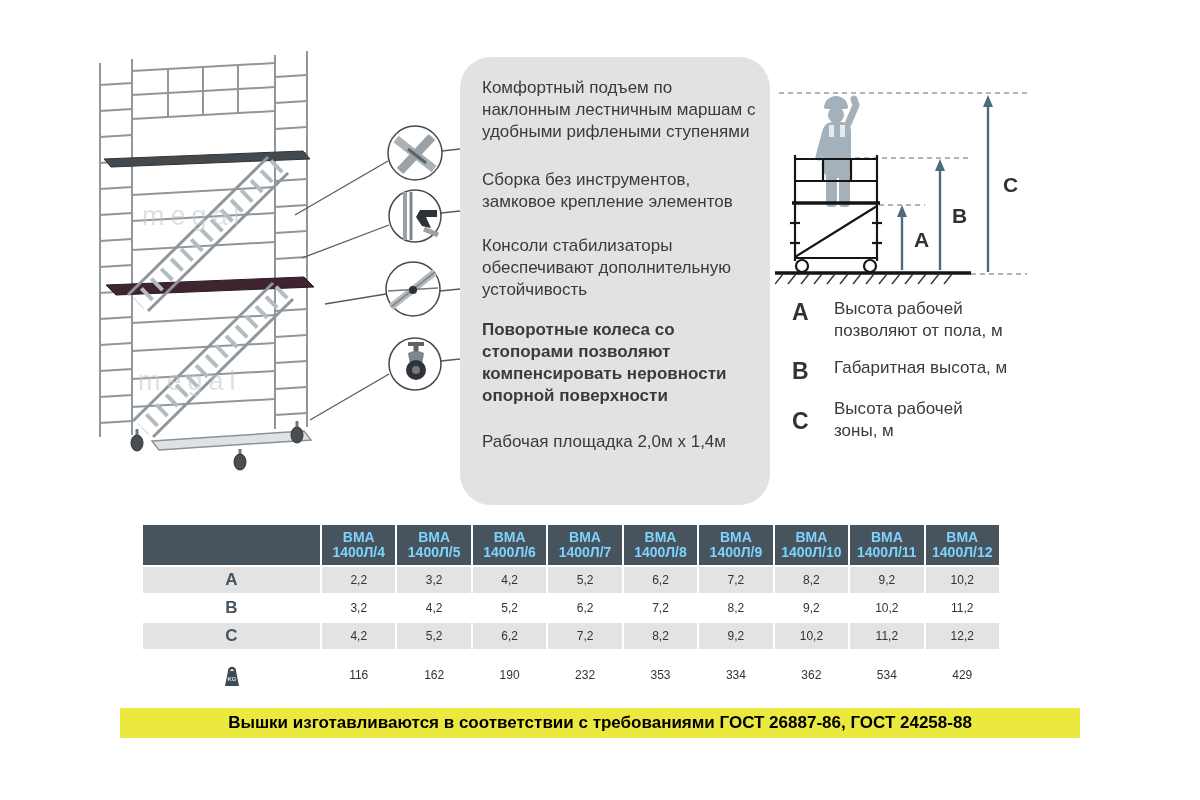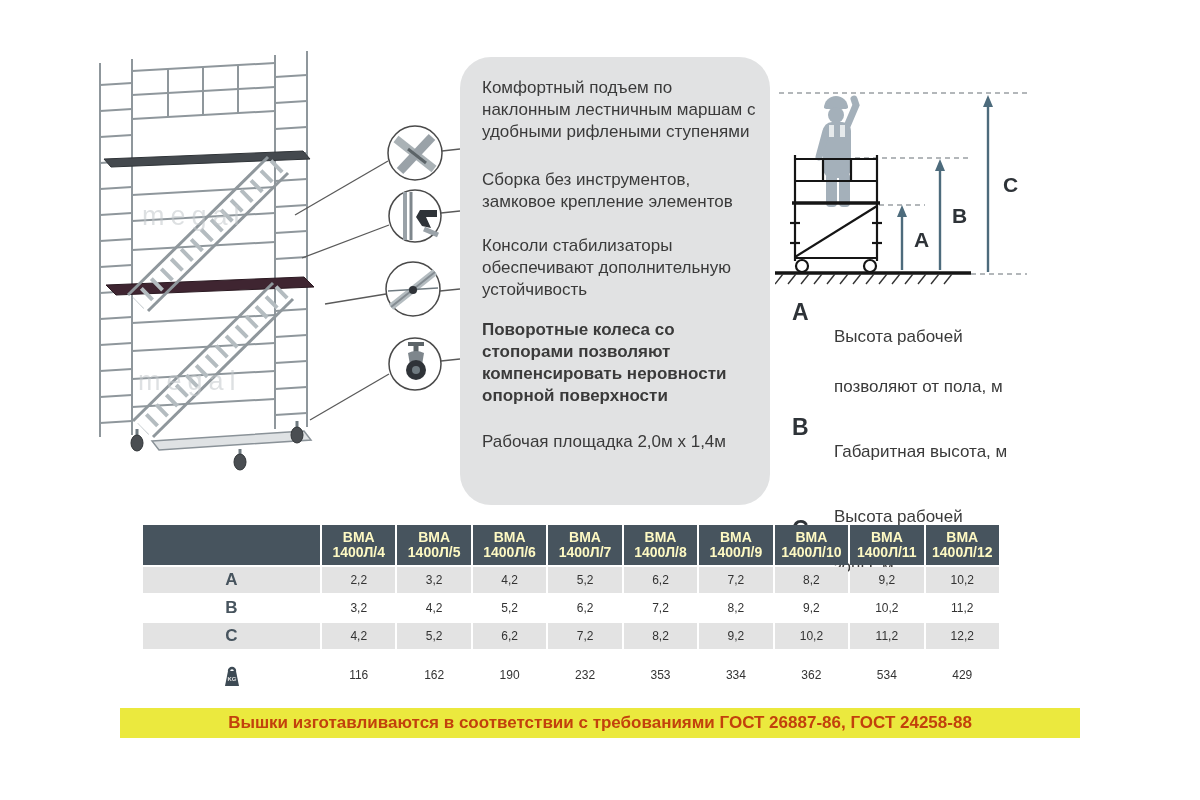--- a/index.html
+++ b/index.html
@@ -20,39 +20,39 @@
   .panel .note{margin-top:24px;}
 
   
   .hdiagram{position:absolute;left:775px;top:55px;width:310px;height:235px;}
 
   
   .legend{position:absolute;left:792px;top:298px;width:260px;}
   .legend-row{display:flex;align-items:flex-start;margin-bottom:15px;}
   .legend-key{width:42px;font-size:23px;font-weight:bold;color:#2e3338;line-height:24px;padding-top:2px;}
   .legend-text{font-size:17px;line-height:22px;color:#3a3a3a;}
-  .legend-line{display:block;margin-top:28px;}
+  .legend-line{display:block;}
   .legend-line:empty{display:none;}
   .legend-row.center-key{align-items:center;}
 
   
   .spec-table{position:absolute;left:143px;top:525px;width:856px;}
   .t-row{display:grid;grid-template-columns:177px repeat(9,1fr);column-gap:2px;margin-bottom:2px;}
-  .t-head .t-cell{background:#47545e;color:#fef9c3;height:40px;display:flex;align-items:center;
+  .t-head .t-cell{background:#47545e;color:#7dd3fc;height:40px;display:flex;align-items:center;
     justify-content:center;text-align:center;font-weight:bold;font-size:14px;line-height:15px;}
   .t-body .t-cell{height:26px;display:flex;align-items:center;justify-content:center;
     font-size:12px;color:#333;background:transparent;}
   .t-row.shaded .t-cell{background:#e3e3e3;}
   .t-cell.t-label{font-weight:bold;color:#47545e;font-size:17px;}
   .t-row.t-kg .t-cell{height:48px;}
 
   
   .banner{position:absolute;left:120px;top:708px;width:960px;height:30px;background:#ebe93e;
     display:flex;align-items:center;justify-content:center;}
-  .banner span{font-size:17px;font-weight:bold;color:#c2410c;}
+  .banner span{font-size:17px;font-weight:bold;color:#000000;}
 </style>
 </head>
 <body>
 
 <div class="page">
 
   <svg class="scaffold-svg" viewBox="0 0 370 455">
     <g stroke="#8f979c" stroke-width="2" fill="none">
 
       <line x1="10" y1="18" x2="10" y2="392"></line>

